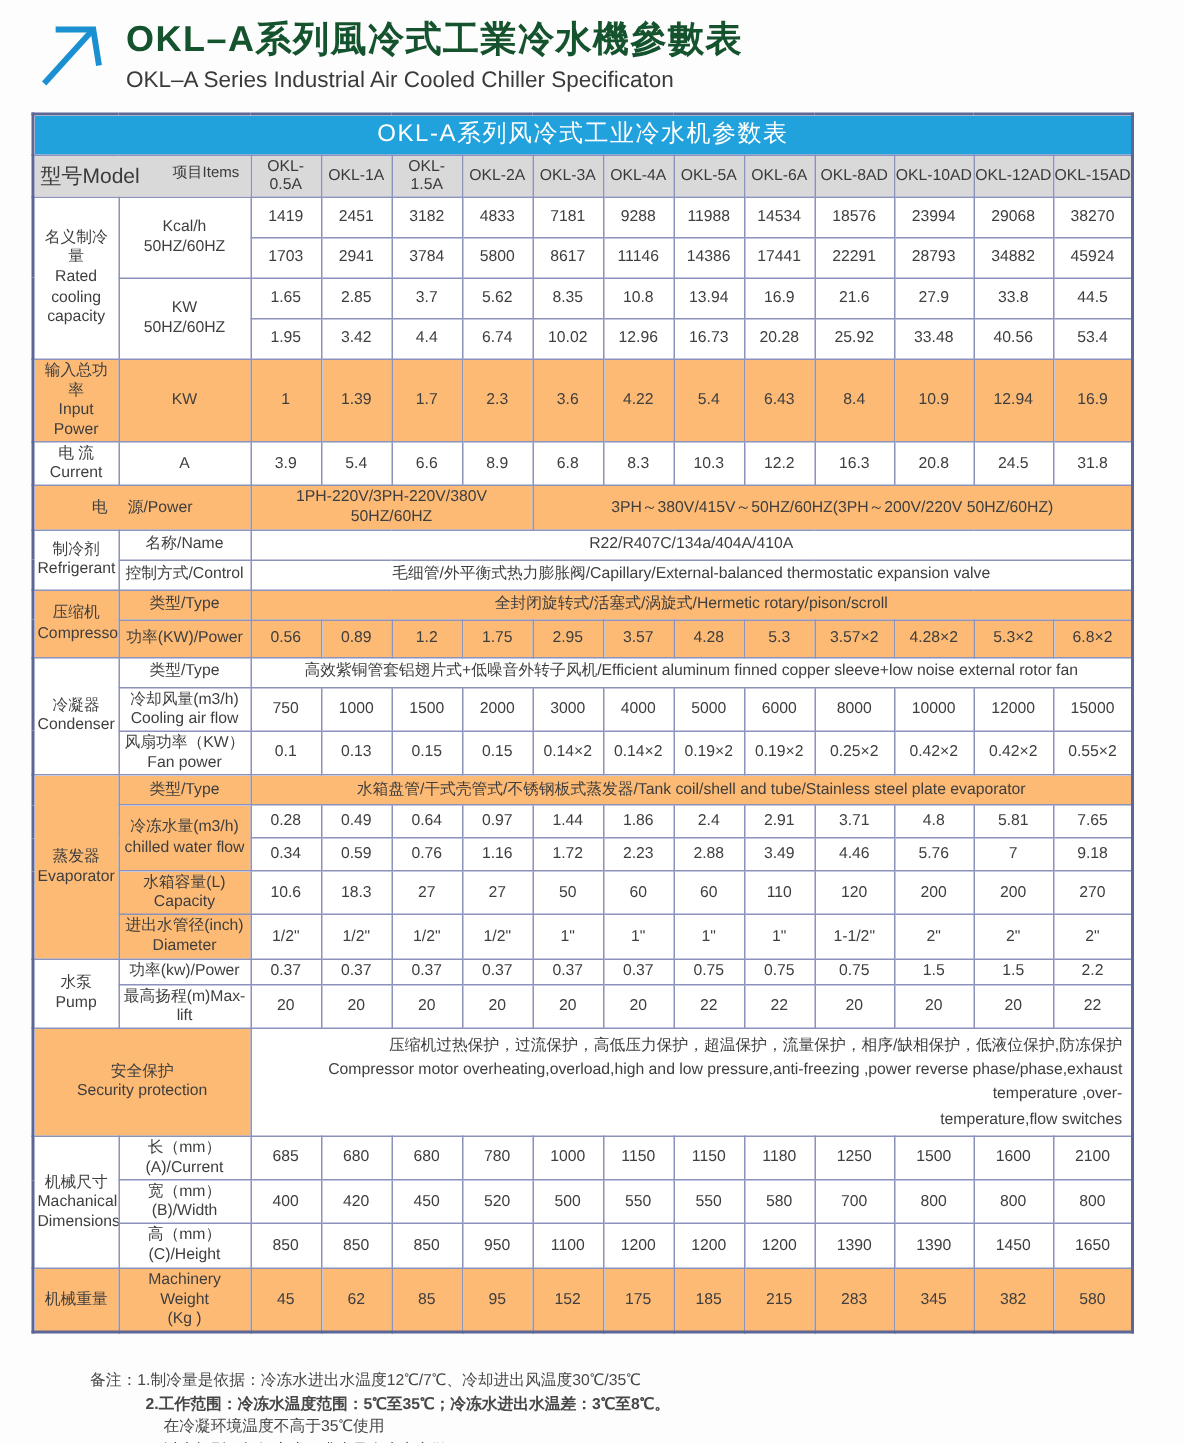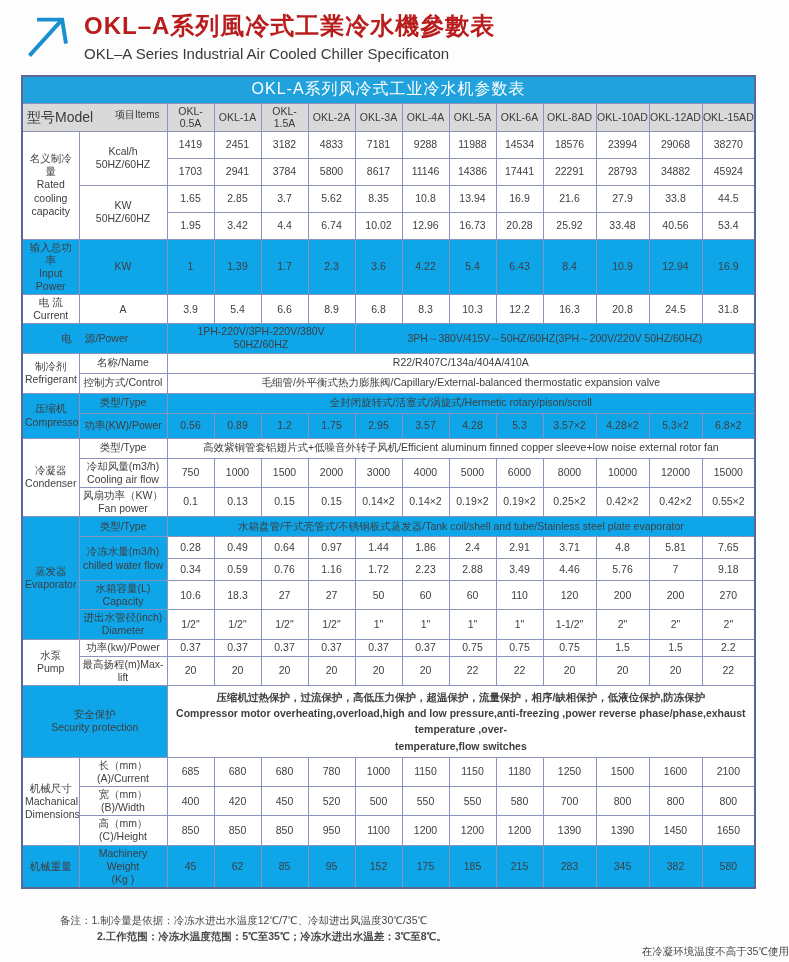--- a/index.html
+++ b/index.html
@@ -2,44 +2,44 @@
 <html><head>
 <meta charset="utf-8">
 <style>
   * { box-sizing: border-box; margin: 0; padding: 0; }
   html, body { width: 789px; background: #fdfdfd; font-family: "Liberation Sans", sans-serif; color: #3c3c3c; }
   body { height: 962px; overflow: hidden; }
 
   .page-header { display: flex; align-items: flex-start; padding: 10px 0 0 26px; }
   .logo { width: 44px; height: 48px; flex: 0 0 auto; margin-top: 2px; }
   .title-block { margin-left: 14px; }
-  .title-zh { font-size: 24px; font-weight: 600; color: #b91c1c; letter-spacing: 1px; }
+  .title-zh { font-size: 24px; font-weight: 600; color: #14532d; letter-spacing: 1px; }
   .title-en { font-size: 15px; font-weight: 400; color: #3a3a3a; margin-top: 3px; }
 
   table.spec { border-collapse: collapse; table-layout: fixed; width: 733px; margin: 13px 0 0 21px; border: 2px solid #5d6795; }
   table.spec th, table.spec td { border: 1px solid #8b92bb; overflow: hidden; }
 
   tr.title-row th { background: #22a2dc; color: #ffffff; font-size: 16px; font-weight: 500; height: 27px; letter-spacing: 1px; }
 
   tr.head-row th { background: #d9d9d9; font-size: 10.5px; font-weight: 400; height: 28px; color: #3a3a3a; }
   th.corner { position: relative; background: #d9d9d9;
     background-image: linear-gradient(to bottom right, transparent calc(50% - 0.7px), #8a8a8a calc(50% - 0.7px), #8a8a8a calc(50% + 0.7px), transparent calc(50% + 0.7px)); }
   th.corner .c-model { position: absolute; left: 4px; bottom: 4px; font-size: 14px; }
   th.corner .c-items { position: absolute; right: 7px; top: 4px; font-size: 10px; }
 
   table.spec td { font-size: 10.5px; text-align: center; vertical-align: middle; padding: 1px 2px; background: #ffffff; color: #3e3e3e; line-height: 1.25; }
-  table.spec td.g { background: #0ea5e9; }
+  table.spec td.g { background: #fdba74; }
   table.spec td.lab { white-space: pre-line; }
   table.spec td.txt { white-space: pre-line; }
-  table.spec td.txtl { text-align: center; padding: 3px 6px; white-space: pre-line; line-height: 1.55; font-weight: bold; }
+  table.spec td.txtl { text-align: right; padding: 3px 6px; white-space: pre-line; line-height: 1.55; }
 
   .notes { margin: 24px 0 0 60px; font-size: 10.5px; line-height: 1.5; color: #474747; }
   .notes .line { white-space: pre-wrap; }
   .notes .ind1 { padding-left: 37px; font-weight: bold; }
-  .notes .ind2 { padding-left: 49px; text-align: right; }
+  .notes .ind2 { padding-left: 49px; }
 </style>
 </head>
 <body>
 
 <div class="page-header">
   <svg class="logo" viewBox="0 0 40 44" aria-hidden="true">
     <path d="M10 7 H33 L36.5 29" fill="none" stroke="#1a8fd1" stroke-width="3.6" stroke-linecap="butt" stroke-linejoin="miter"></path>
     <line x1="3" y1="40" x2="32.5" y2="7.5" stroke="#1a8fd1" stroke-width="3.6"></line>
   </svg>
   <div class="title-block">

